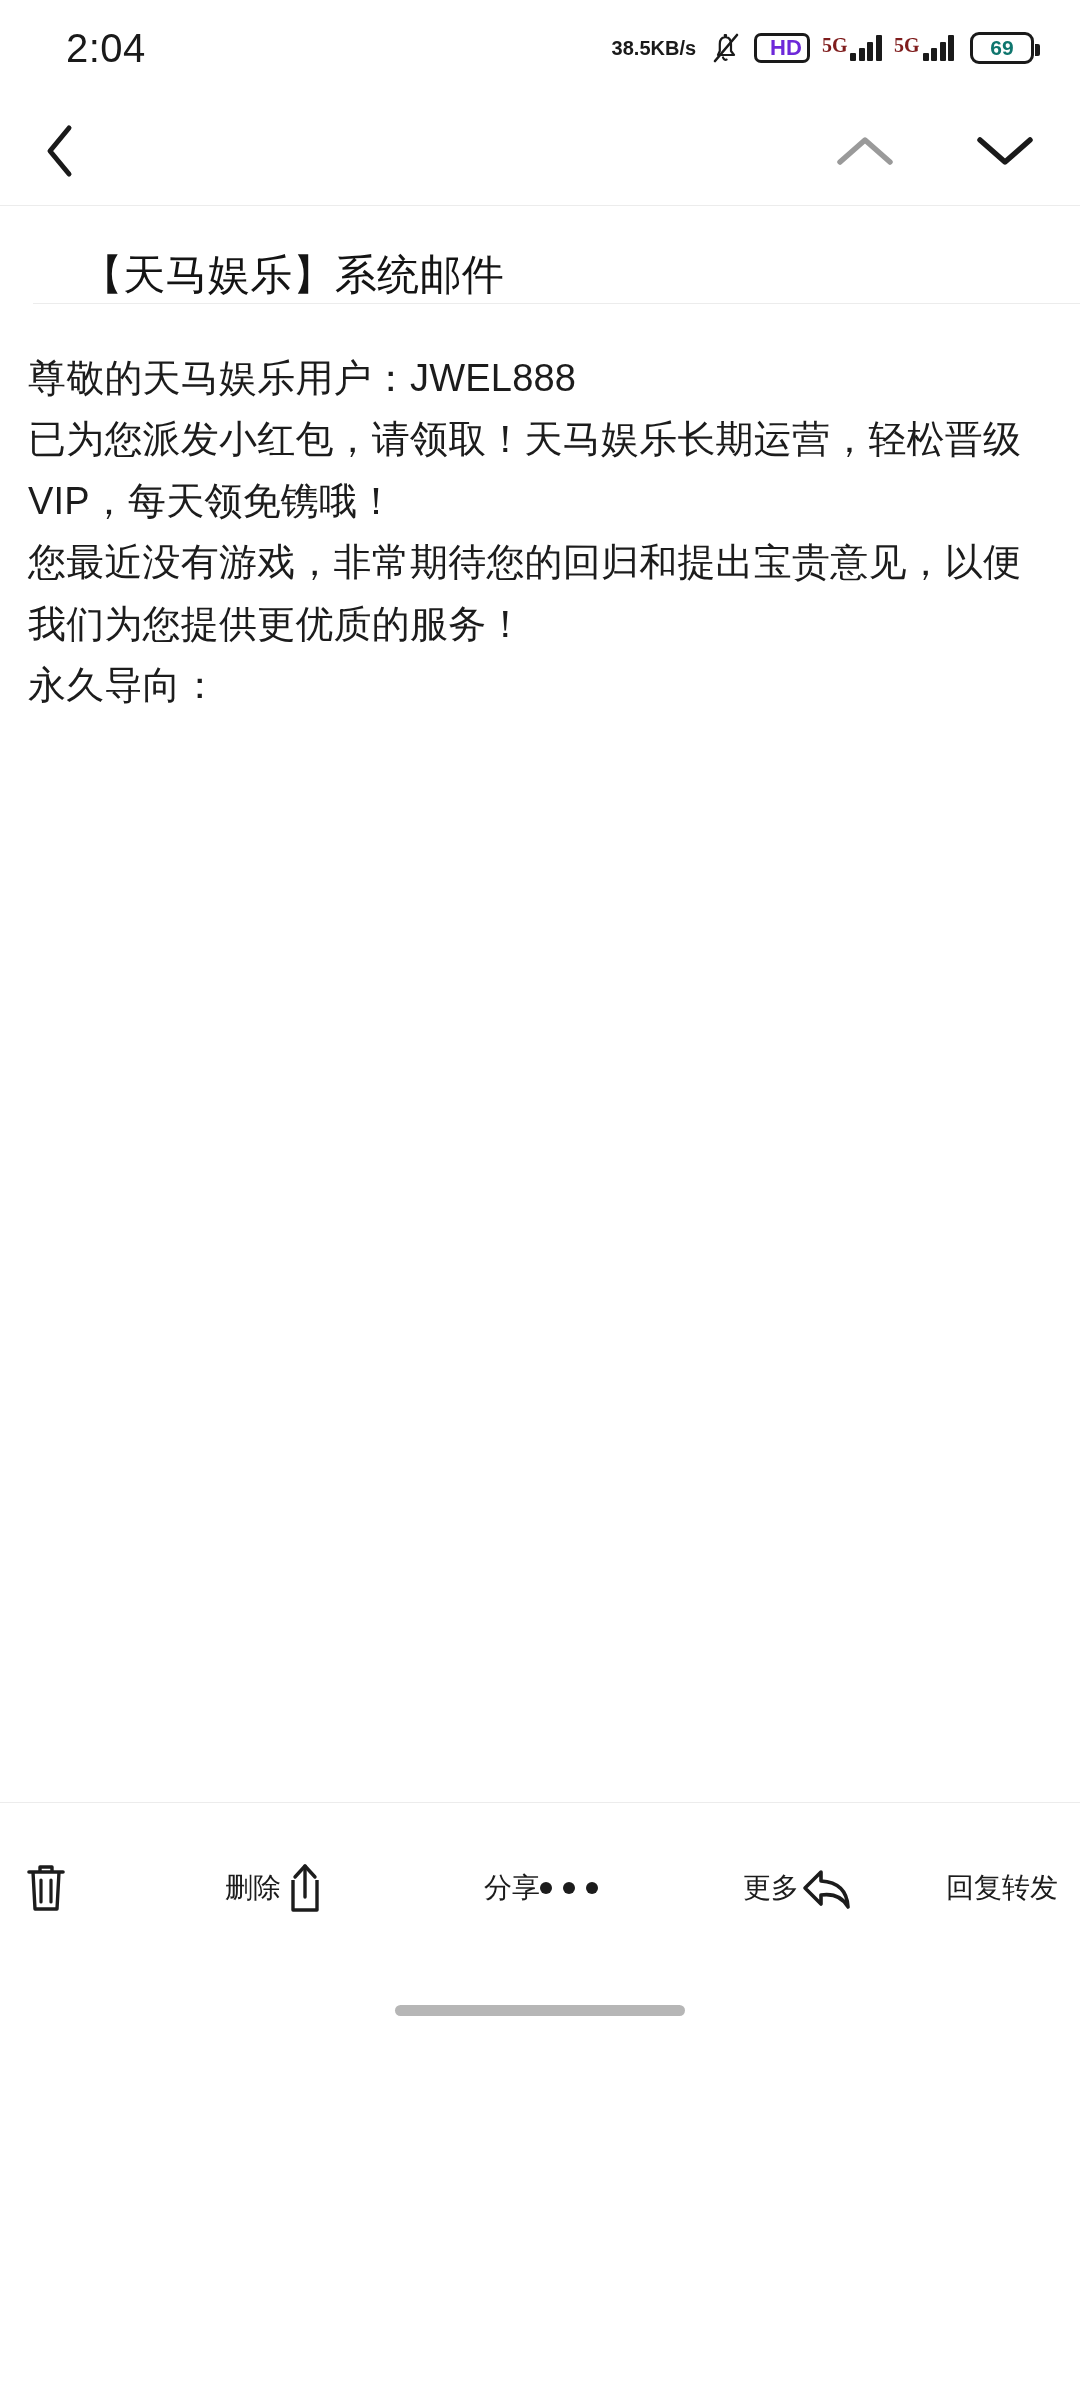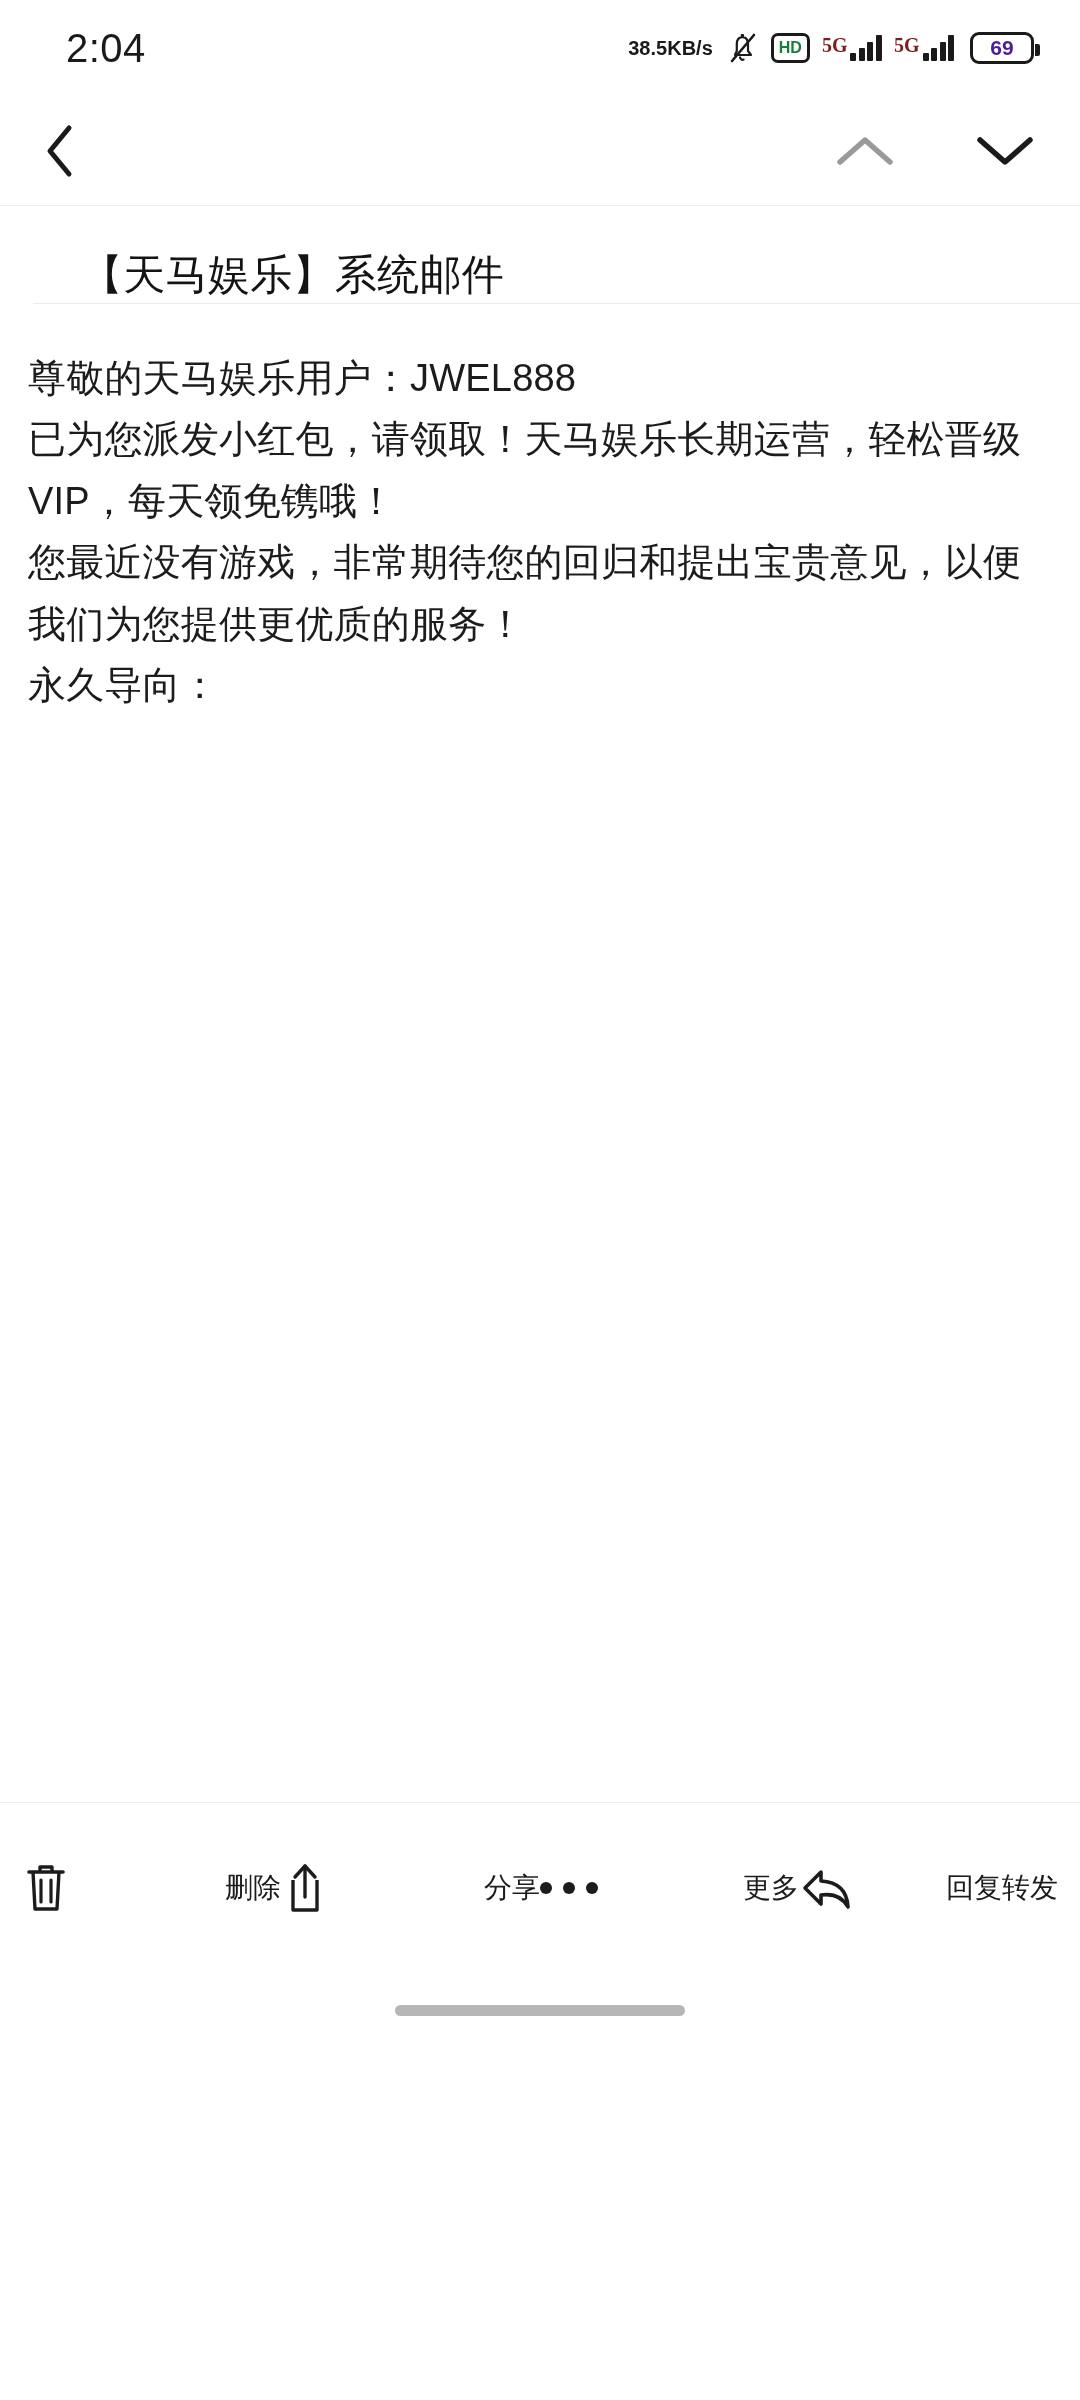--- a/index.html
+++ b/index.html
@@ -47,25 +47,25 @@
     font-size: 20px;
     color: #1a1a1a;
     font-weight: 600;
     margin-right: 2px;
   }
   .icon-mute { width: 32px; height: 34px; position: relative; }
   .icon-mute svg { display:block; }
   .badge-hd {
     border: 3px solid #1a1a1a;
     border-radius: 7px;
-    font-size: 16px;
+    font-size: 22px;
     font-weight: 700;
-    padding: 1px 5px 2px 5px;
+    padding: 1px 5px 2px 13px;
     line-height: 1;
-    color: #15803d;
+    color: #6d28d9;
     display: flex;
     align-items: center;
     height: 30px;
   }
   .sig-group { display: flex; align-items: flex-end; gap: 3px; }
   .sig-label {
     font-size: 20px;
     font-weight: 700;
     color: #7f1d1d;
     line-height: 1;
@@ -88,21 +88,21 @@
     margin-left: 4px;
   }
   .battery::after {
     content: "";
     position: absolute;
     right: -9px; top: 9px;
     width: 5px; height: 12px;
     background: #1a1a1a;
     border-radius: 0 2px 2px 0;
   }
-  .battery span { font-size: 21px; font-weight: 600; color: #4c1d95; }
+  .battery span { font-size: 21px; font-weight: 600; color: #0f766e; }
 
   
   .nav-bar {
     height: 110px;
     flex: 0 0 110px;
     display: flex;
     align-items: center;
     position: relative;
     border-bottom: 1.5px solid #ececec;
   }

